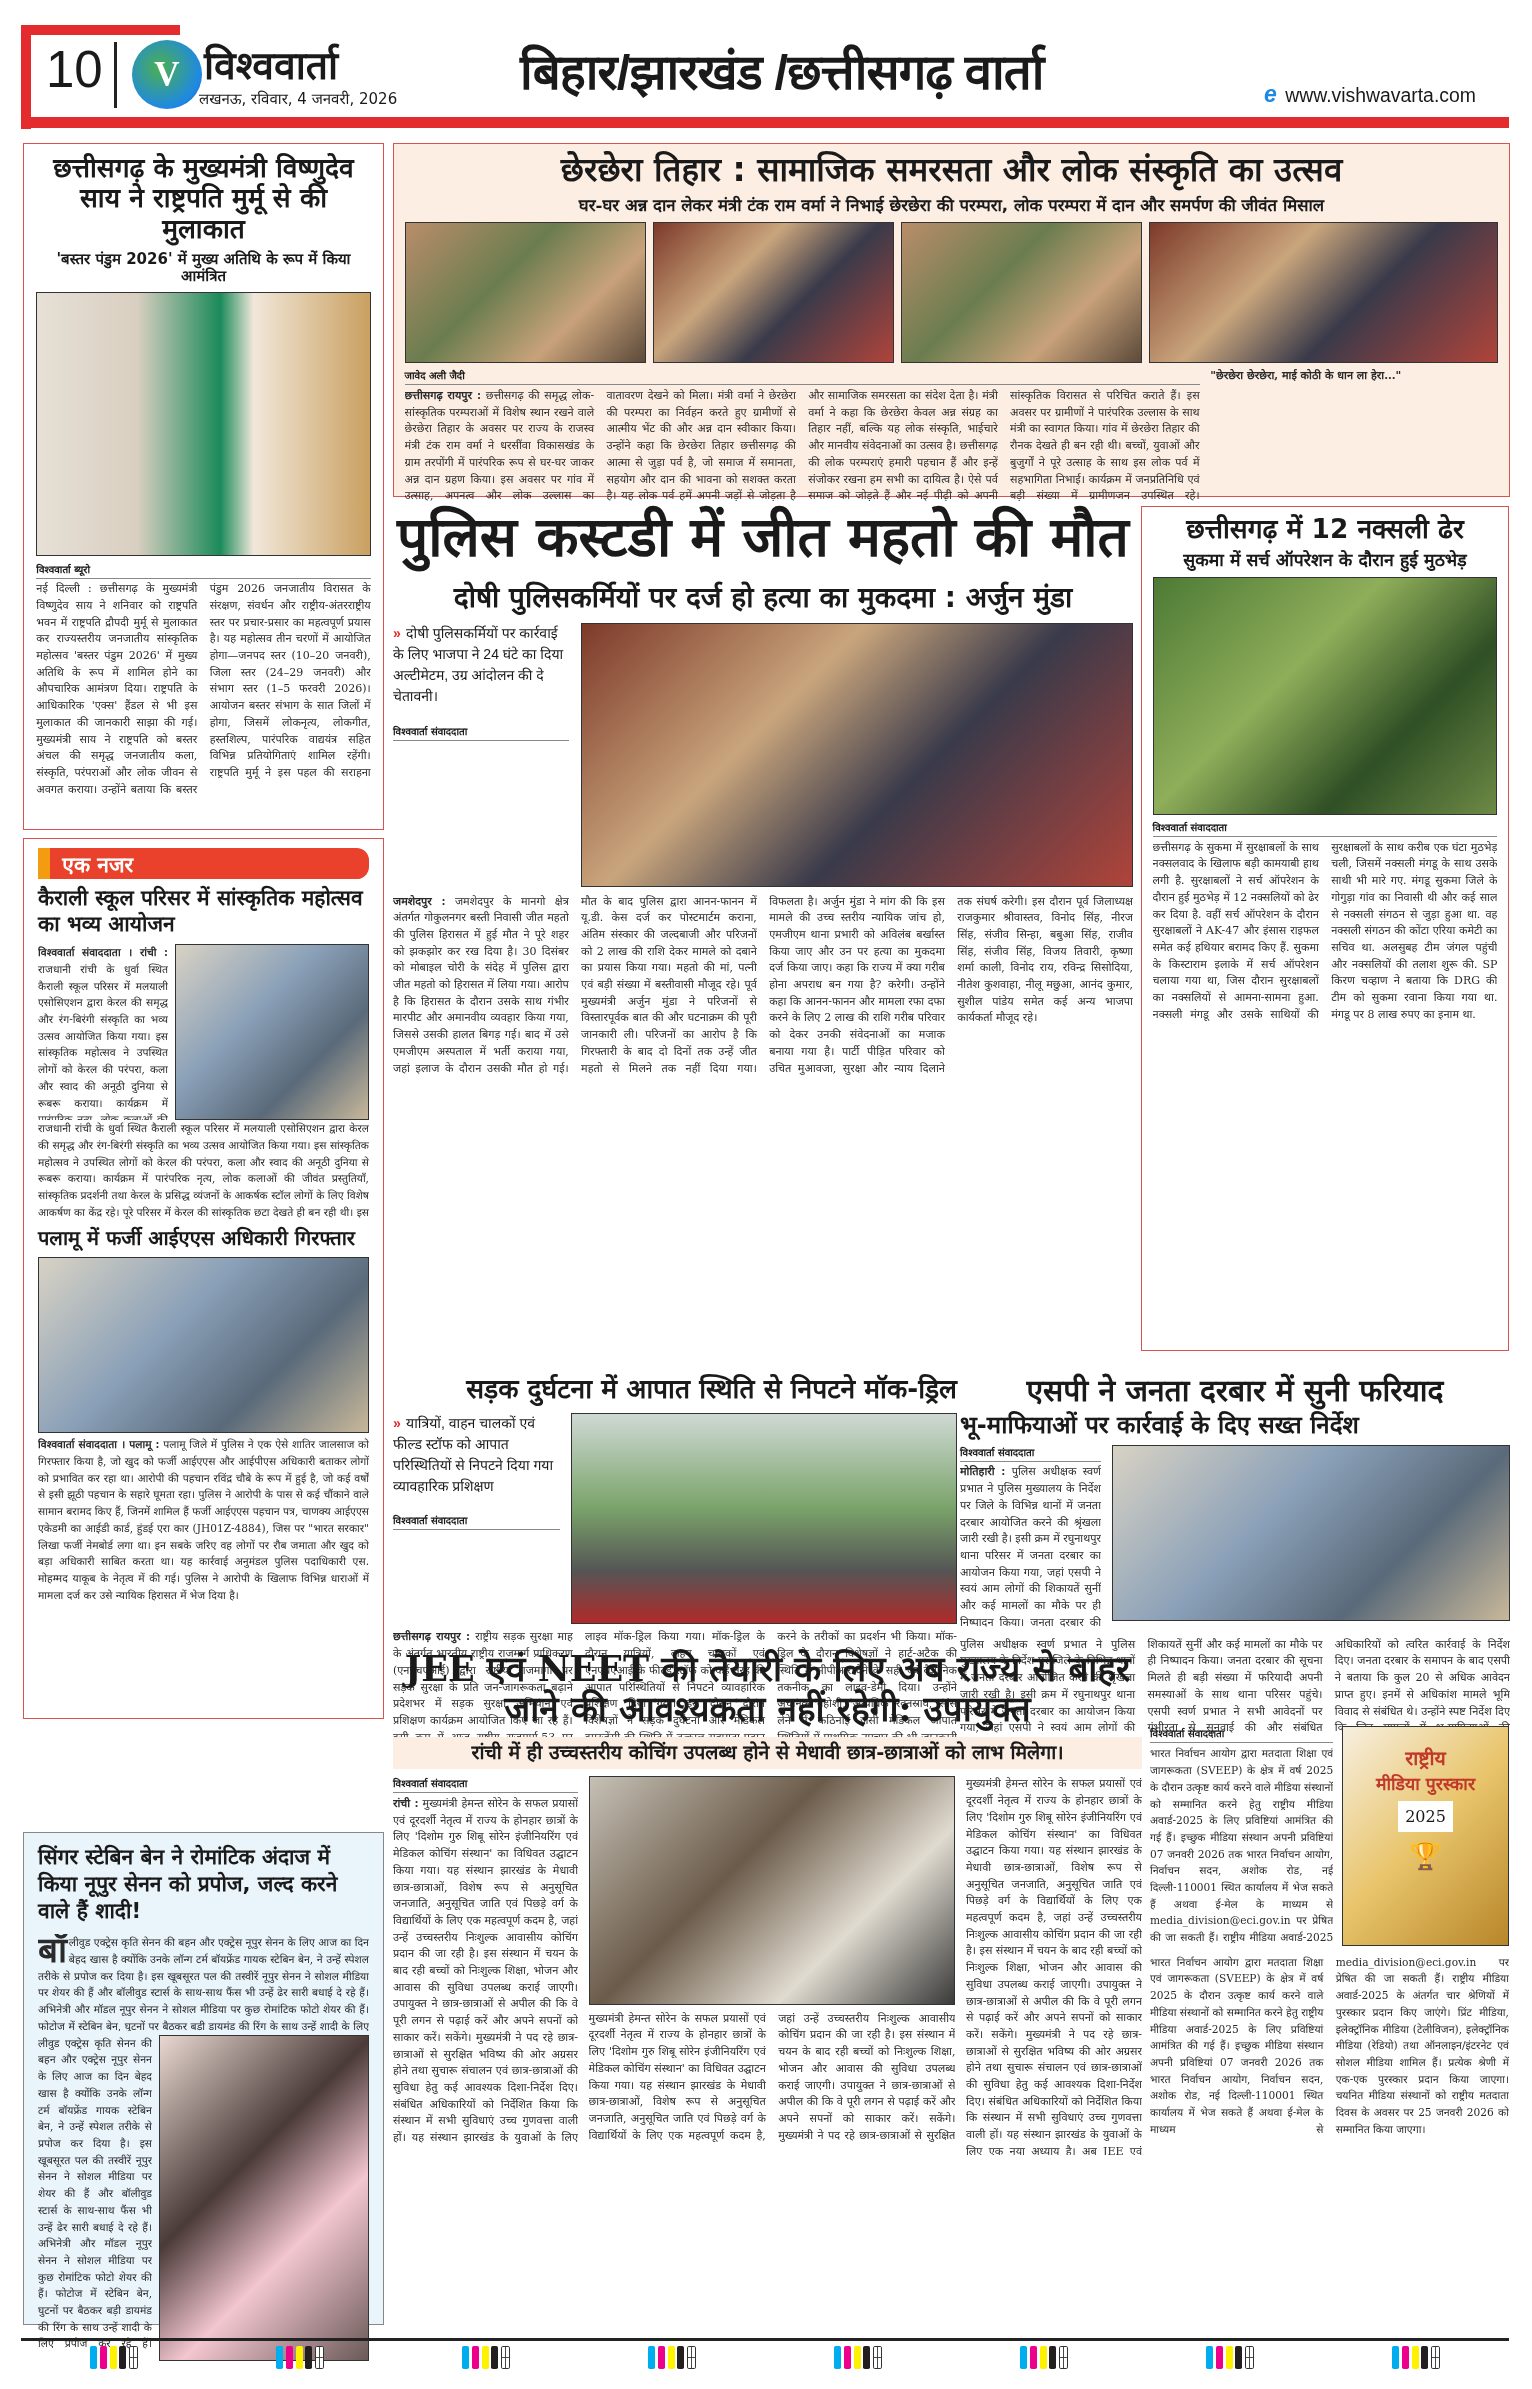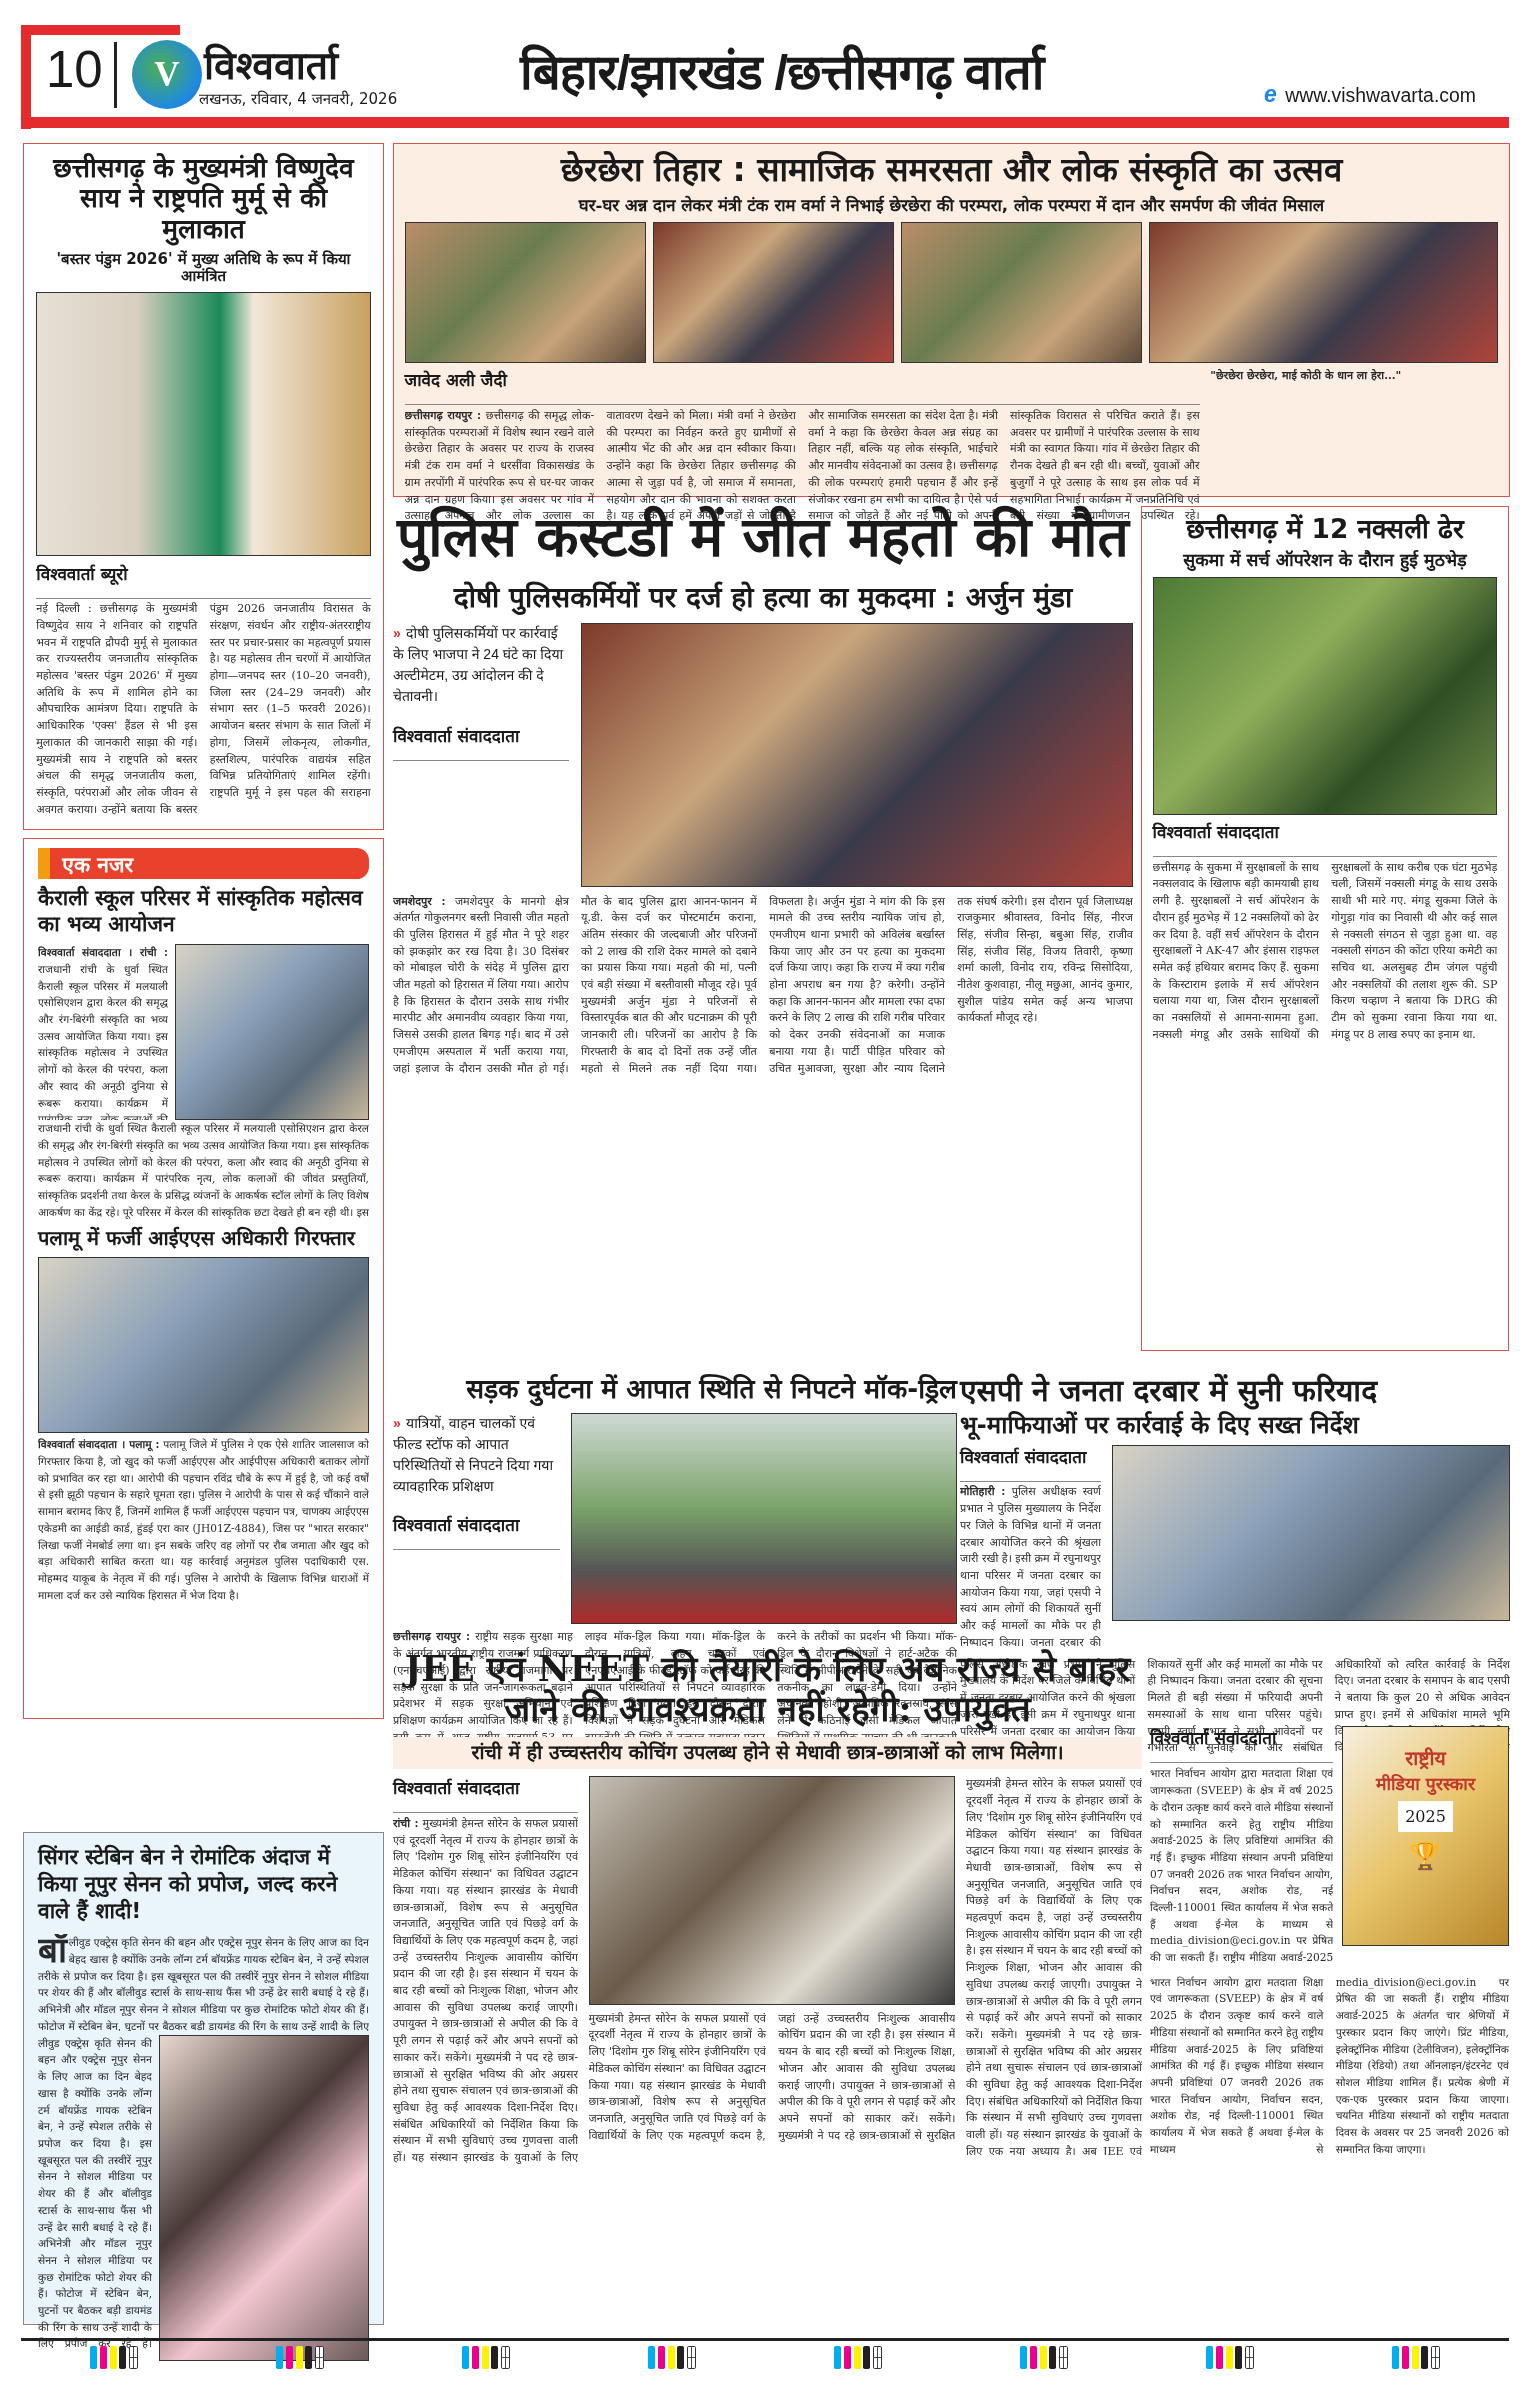--- a/index.html
+++ b/index.html
@@ -24,21 +24,21 @@
 .cols3{column-count:3;column-gap:12.3px}
 .cols4{column-count:4;column-gap:12.3px}
 .photo{background:linear-gradient(135deg,#b98d6a,#6b7d4f 40%,#c8a27a 70%,#5c4a3a);border:1.8px solid #333}
 .photo.green{background:linear-gradient(135deg,#4c7a35,#8fae5a 40%,#2f4f25 70%,#6d8a45)}
 .photo.crowd{background:linear-gradient(135deg,#7d3a2a,#c9a57c 35%,#3a3a4a 60%,#b0443a)}
 .photo.road{background:linear-gradient(180deg,#cfd9d4,#7aa36a 45%,#555 75%,#b02a2a)}
 .photo.hall{background:linear-gradient(135deg,#d8d2c4,#8aa0b8 40%,#5a6a7a 70%,#c8b89a)}
 .photo.class{background:linear-gradient(135deg,#c5c0b5,#6b5b4a 40%,#e0dbd0 70%,#3a3a3a)}
 .photo.couple{background:linear-gradient(135deg,#e8d8d0,#4a3a38 40%,#f3c6d0 65%,#6a5a58)}
 .photo.award{background:linear-gradient(135deg,#f7efe0,#e8c46a 50%,#b8862a);display:flex;flex-direction:column;align-items:center;padding-top:17.6px}
-.byline{font-weight:bold;font-size:17px;border-bottom:1.8px solid #888;padding-bottom:13px;margin-bottom:2.6px;font-family:"DejaVu Sans",sans-serif}
+.byline{font-weight:bold;font-size:10px;border-bottom:1.8px solid #888;padding-bottom:2px;margin-bottom:2.6px;font-family:"DejaVu Sans",sans-serif}
 .bullet{font-size:14px;line-height:21px;font-family:"Liberation Sans",sans-serif}
 .bullet .arr{color:#e42b2e;font-weight:bold;margin-right:5.3px}
 .ek-najar{background:#e9412b;color:#fff;font-weight:bold;font-size:21px;padding:1.8px 12.3px;border-left:12.3px solid #f39c12;border-radius:0 12.3px 12.3px 0}
 .cmyk{display:flex;gap:2.6px;align-items:center}
 .cmyk span{display:inline-block;width:7px;height:23px;border-radius:1.8px}
 .cmyk .reg{width:8.8px;height:23px;border:0.9px solid #333;background:linear-gradient(#333,#333) center/100% 0.9px no-repeat,linear-gradient(#333,#333) center/0.9px 100% no-repeat,#fff}
 </style>
 </head>
 <body>
 
@@ -139,21 +139,21 @@
     </div>
     <div class="photo road" style="flex:1;height:211px"></div>
   </div>
   <div class="body cols3" style="height:123px;overflow:hidden;margin-top:5.3px">
     <b>छत्तीसगढ़ रायपुर :</b>
     <span>राष्ट्रीय सड़क सुरक्षा माह के अंतर्गत भारतीय राष्ट्रीय राजमार्ग प्राधिकरण (एनएचएआई) द्वारा राष्ट्रीय राजमार्गों पर सड़क सुरक्षा के प्रति जन-जागरूकता बढ़ाने प्रदेशभर में सड़क सुरक्षा अभियान एवं प्रशिक्षण कार्यक्रम आयोजित किए जा रहे हैं। इसी क्रम में आज राष्ट्रीय राजमार्ग-53 पर लाइव मॉक-ड्रिल किया गया। मॉक-ड्रिल के दौरान यात्रियों, वाहन चालकों एवं एनएचएआई के फील्ड स्टॉफ को कई तरह की आपात परिस्थितियों से निपटने व्यावहारिक प्रशिक्षण दिया गया। इस दौरान दौरान विशेषज्ञों ने सड़क दुर्घटना और मेडिकल इमरजेंसी की स्थिति में तत्काल सहायता प्रदान करने के तरीकों का प्रदर्शन भी किया। मॉक-ड्रिल के दौरान विशेषज्ञों ने हार्ट-अटैक की स्थिति में सीपीआर देने के सही एवं वैज्ञानिक तकनीक का लाइव-डेमो दिया। उन्होंने अचानक बेहोशी, अत्यधिक रक्तस्राव, सांस लेने में कठिनाई जैसी मेडिकल आपात स्थितियों में प्राथमिक उपचार की भी जानकारी दी। मॉक-ड्रिल में वाहन में तकनीकी खराबी और सड़क दुर्घटना में अपनाए जाने वाले सुरक्षा उपायों की भी जानकारी दी गई।</span>
   </div>
 </div>
 
 <div class="abs" style="left:960px;top:1374px;width:550px;height:335px">
-  <div class="hl" style="font-size:30px;text-align:left">एसपी ने जनता दरबार में सुनी फरियाद</div>
+  <div class="hl" style="font-size:30px;text-align:center">एसपी ने जनता दरबार में सुनी फरियाद</div>
   <div class="hl" style="font-size:24px;text-align:left;margin-top:3.5px">भू-माफियाओं पर कार्रवाई के दिए सख्त निर्देश</div>
   <div style="display:flex;gap:10.6px;margin-top:5.3px">
     <div style="width:141px">
       <div class="byline">विश्ववार्ता संवाददाता</div>
       <div class="body" style="height:167px;overflow:hidden">
         <b>मोतिहारी :</b>
         <span>पुलिस अधीक्षक स्वर्ण प्रभात ने पुलिस मुख्यालय के निर्देश पर जिले के विभिन्न थानों में जनता दरबार आयोजित करने की श्रृंखला जारी रखी है। इसी क्रम में रघुनाथपुर थाना परिसर में जनता दरबार का आयोजन किया गया, जहां एसपी ने स्वयं आम लोगों की शिकायतें सुनीं और कई मामलों का मौके पर ही निष्पादन किया। जनता दरबार की सूचना मिलते ही बड़ी संख्या में फरियादी अपनी समस्याओं के साथ थाना परिसर पहुंचे। एसपी स्वर्ण प्रभात ने सभी आवेदनों पर गंभीरता से सुनवाई की और संबंधित अधिकारियों को त्वरित कार्रवाई के निर्देश दिए। जनता दरबार के समापन के बाद एसपी ने बताया कि कुल 20 से अधिक आवेदन प्राप्त हुए। इनमें से अधिकांश मामले भूमि विवाद से संबंधित थे। उन्होंने स्पष्ट निर्देश दिए कि जिन मामलों में भू-माफियाओं की संलिप्तता सामने आती है, उनके खिलाफ सख्त कार्रवाई सुनिश्चित की जाए। इस अवसर पर थानाध्यक्ष सहित कई पुलिस पदाधिकारी मौजूद रहे।</span>
       </div>
     </div>
     <div class="photo hall" style="flex:1;height:176px"></div>

